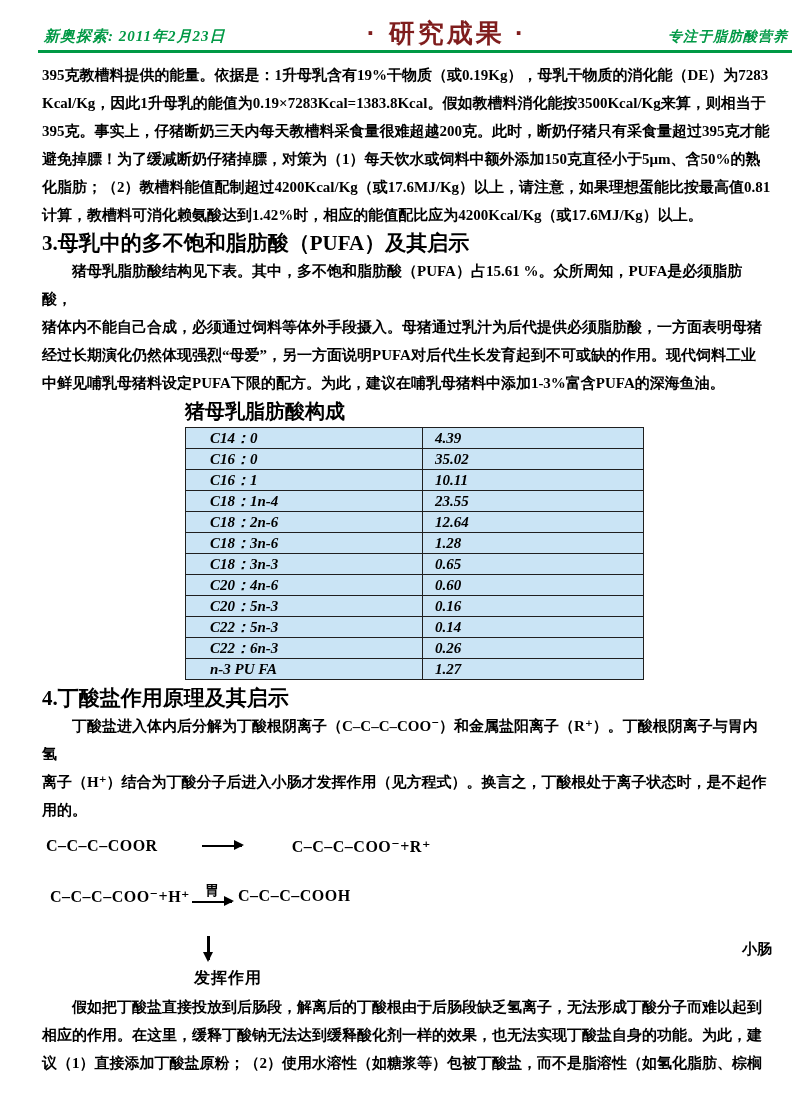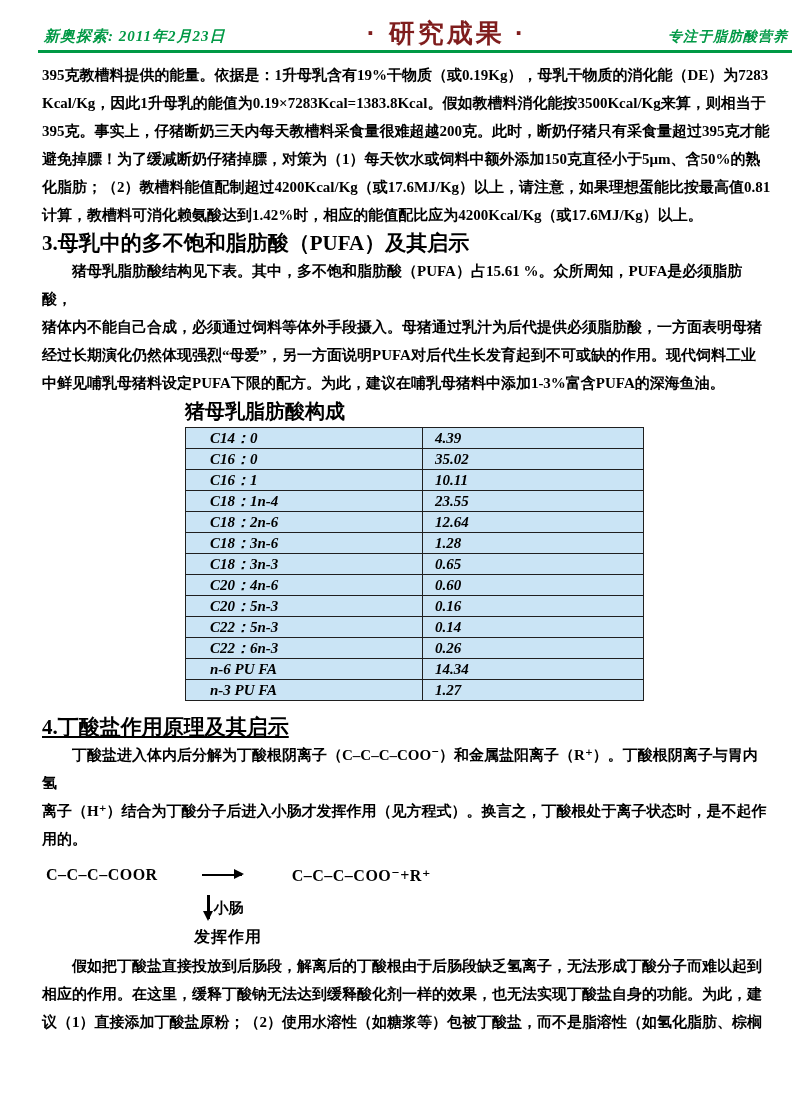--- a/index.html
+++ b/index.html
@@ -89,22 +89,22 @@
   .arrow-stack{
     display:inline-flex;flex-direction:column;align-items:center;
     margin:0 6px 0 2px;
   }
   .arrow-stack .alabel{
     font-size:14px;font-weight:700;line-height:16px;letter-spacing:0;
   }
   .arrow-stack .arrow-r{margin:2px 0 6px 0;}
   .eq-down{
     display:flex;align-items:flex-start;
-    margin:8px 0 0 165px;height:30px;
-    font-size:15px;font-weight:700;
+    margin:18px 0 0 165px;height:30px;
+    font-size:15px;font-weight:700;justify-content:space-between;
   }
   .arrow-d{
     position:relative;display:inline-block;
     width:2.5px;height:24px;background:#000;margin-right:4px;
   }
   .arrow-d::after{
     content:"";position:absolute;bottom:-2px;left:-4.5px;
     border-top:10px solid #000;
     border-left:5.5px solid transparent;
     border-right:5.5px solid transparent;
@@ -117,21 +117,21 @@
   
   .ftr{
     position:absolute;left:40px;right:28px;top:1124px;
     border-top:2.5px solid var(--green);
     text-align:right;padding:6px 14px 0 0;
   }
   .ftr-slogan{
     font-size:15px;font-weight:700;font-style:italic;
     color:var(--green);letter-spacing:2px;
   }
-  .spacer-h4{margin-top:12px;text-decoration:underline;}
+  .spacer-h4{margin-top:4px;}
   .spacer-p4{margin-top:4px;}
 </style>
 </head>
 <body>
 
 <div class="page">
 
   <div class="hdr">
     <span class="hdr-left">新奥探索: 2011年2月23日</span>
     <span class="hdr-center">· 研究成果 ·</span>
@@ -196,42 +196,46 @@
           </tr>
           <tr>
             <td class="c1">C22：5n-3</td>
             <td class="c2">0.14</td>
           </tr>
           <tr>
             <td class="c1">C22：6n-3</td>
             <td class="c2">0.26</td>
           </tr>
           <tr>
-            <td class="c1">n-6 PU FA</td>
-            <td class="c2">14.34</td>
-          </tr>
-          <tr>
             <td class="c1">n-3 PU FA</td>
             <td class="c2">1.27</td>
           </tr>
         </tbody>
     </table>
 
     <p class="heading spacer-h4">4.丁酸盐作用原理及其启示</p>
 
     <p class="para">　　丁酸盐进入体内后分解为丁酸根阴离子（C–C–C–COO⁻）和金属盐阳离子（R⁺）。丁酸根阴离子与胃内氢
 离子（H⁺）结合为丁酸分子后进入小肠才发挥作用（见方程式）。换言之，丁酸根处于离子状态时，是不起作
 用的。</p>
 
     <div class="eq eq1">
       <span>C–C–C–COOR</span>
       <span class="arrow-r"></span>
       <span>C–C–C–COO⁻+R⁺</span>
     </div>
 
+    <div class="eq eq2">
+      <span>C–C–C–COO⁻+H⁺</span>
+      <span class="arrow-stack">
+        <span class="alabel">胃</span>
+        <span class="arrow-r"></span>
+      </span>
+      <span>C–C–C–COOH</span>
+    </div>
 
     <div class="eq-down">
       <span class="arrow-d"></span>
       <span class="dlabel">小肠</span>
     </div>
 
     <div class="eq-result">发挥作用</div>
 
     <p class="para spacer-p4">　　假如把丁酸盐直接投放到后肠段，解离后的丁酸根由于后肠段缺乏氢离子，无法形成丁酸分子而难以起到
 相应的作用。在这里，缓释丁酸钠无法达到缓释酸化剂一样的效果，也无法实现丁酸盐自身的功能。为此，建

